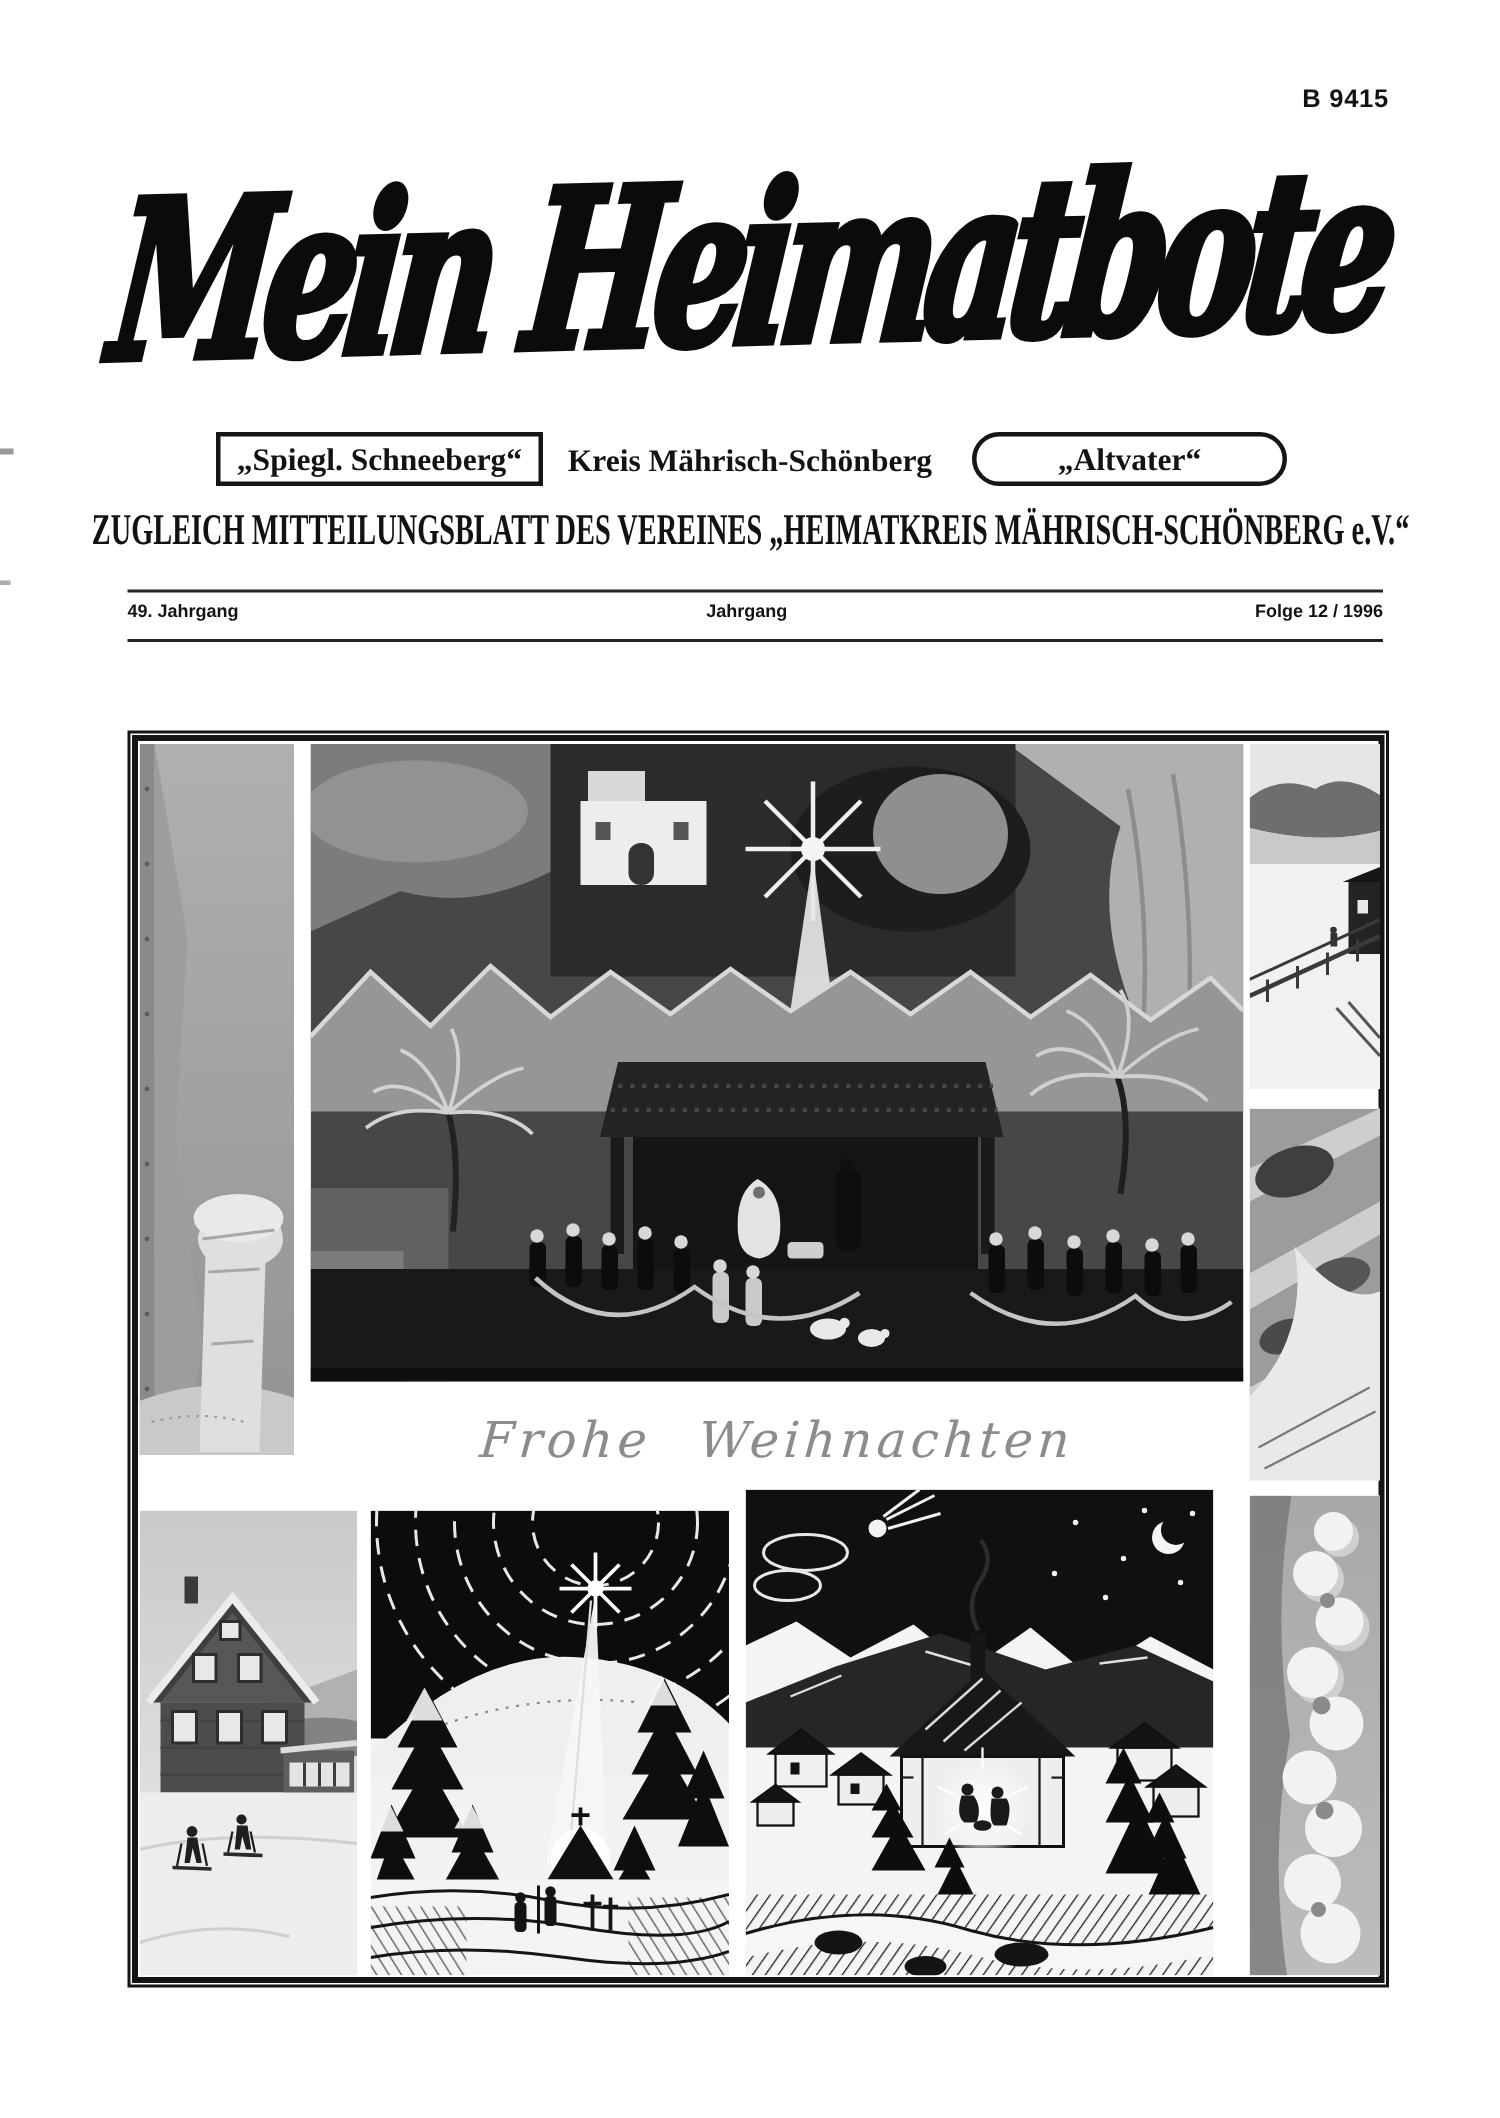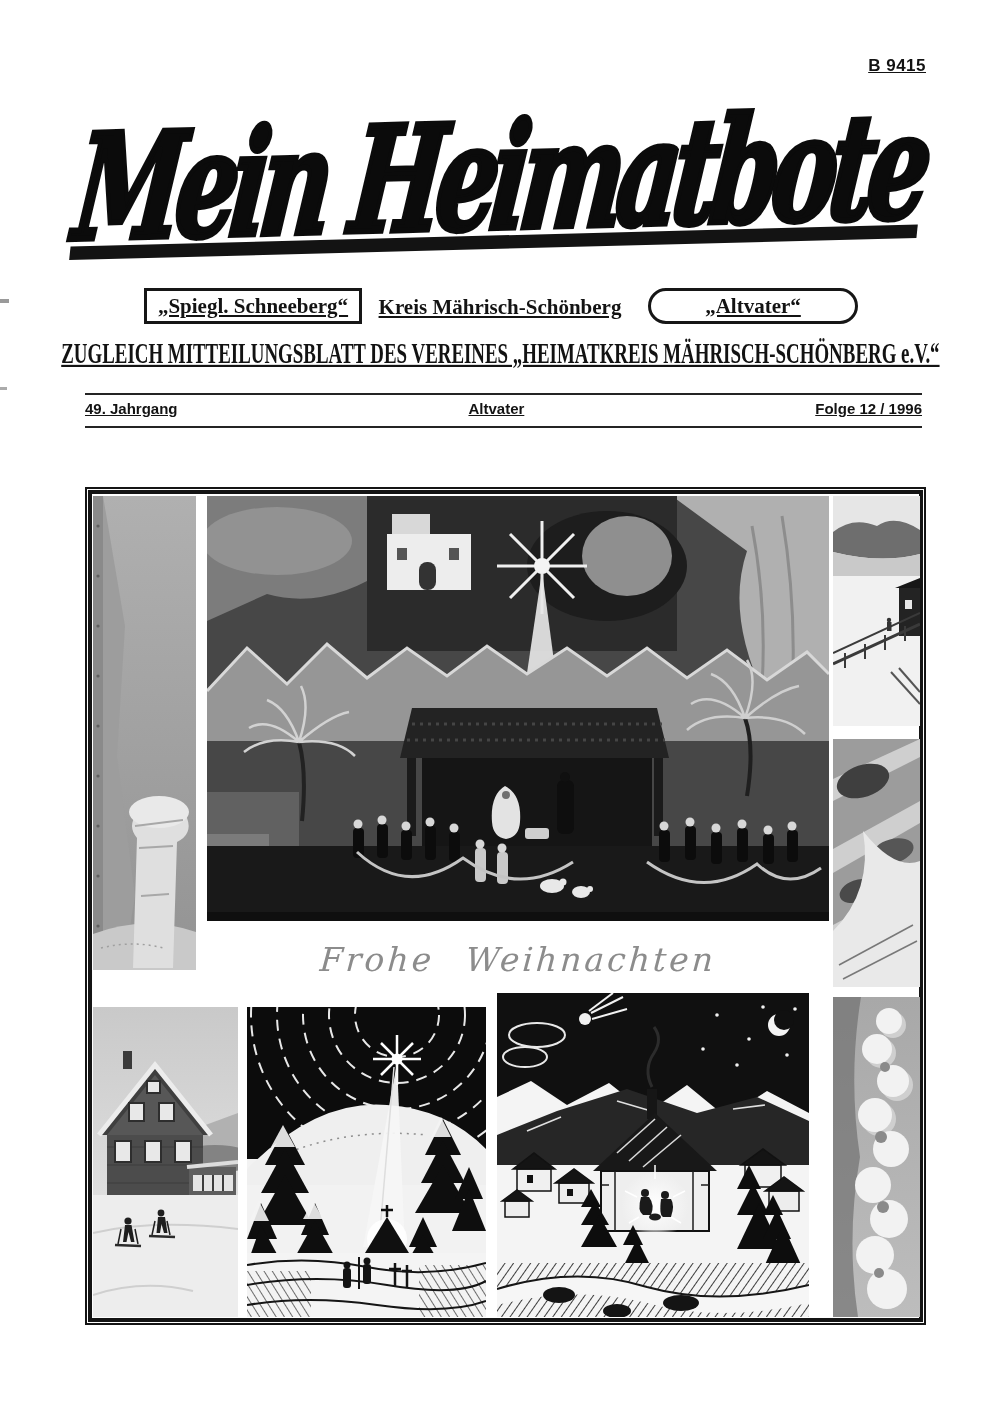--- a/index.html
+++ b/index.html
@@ -1,18 +1,18 @@
 <!DOCTYPE html>
 <html><head>
 <meta charset="utf-8">
 <style>
   html,body{margin:0;padding:0;background:#ffffff;}
   .page{position:relative;width:1000px;height:1412px;background:#ffffff;overflow:hidden;
         font-family:"Liberation Sans",sans-serif;color:#131313;}
-  .abs{position:absolute;text-decoration:underline;}
+  .abs{position:absolute;}
 
   
   .code{top:56px;right:74px;font-size:17px;font-weight:bold;letter-spacing:.5px;}
 
   
   .masthead{top:72px;left:40px;right:40px;height:210px;display:flex;align-items:center;justify-content:center;}
   .masthead span{
     font-family:"DejaVu Serif",serif;font-style:italic;font-weight:bold;
     font-size:97px;letter-spacing:-7px;color:#0b0b0b;white-space:nowrap;
     transform:scaleY(1.5) skewX(-10deg) rotate(-1deg);
@@ -30,21 +30,21 @@
   
   .subtitle{top:338px;left:0;width:1000px;display:flex;justify-content:center;align-items:flex-end;}
   .subtitle span{font-family:"Liberation Serif",serif;font-weight:bold;font-size:27px;white-space:nowrap;
     transform:scaleX(.70) scaleY(1.08);transform-origin:center;letter-spacing:0px;color:#121212;}
 
   
   .rule{left:85px;width:837px;height:2px;background:#242424;}
   .rule-top{top:393px;}
   .rule-bottom{top:426px;}
   .issue-row{top:400px;left:85px;width:837px;display:flex;justify-content:space-between;align-items:center;
-    font-size:15px;font-weight:bold;}
+    font-size:12px;font-weight:bold;}
 
   
   .art1{left:0;top:299px;width:9px;height:4px;background:#9a9a9a;}
   .art2{left:0;top:387px;width:7px;height:3px;background:#ababab;}
 
   
   .collage{left:85px;top:487px;width:841px;height:838px;border:2px solid #141414;background:#ffffff;box-sizing:border-box;}
   .frame-inner{position:absolute;inset:1px;border:4px solid #141414;pointer-events:none;}
   .tile{position:absolute;overflow:hidden;background:#fff;}
   .tile svg{display:block;width:100%;height:100%;}
@@ -75,21 +75,21 @@
     <span>„Altvater“</span>
   </div>
 
   <div class="abs subtitle">
     <span>ZUGLEICH MITTEILUNGSBLATT DES VEREINES „HEIMATKREIS MÄHRISCH-SCHÖNBERG e.V.“</span>
   </div>
 
   <div class="abs rule rule-top"></div>
   <div class="abs issue-row">
     <span>49. Jahrgang</span>
-    <span>Altvater</span>
+    <span>Jahrgang</span>
     <span>Folge 12 / 1996</span>
   </div>
   <div class="abs rule rule-bottom"></div>
 
   <div class="abs art1"></div>
   <div class="abs art2"></div>
 
   <div class="abs collage">
     <div class="frame-inner"></div>
 

